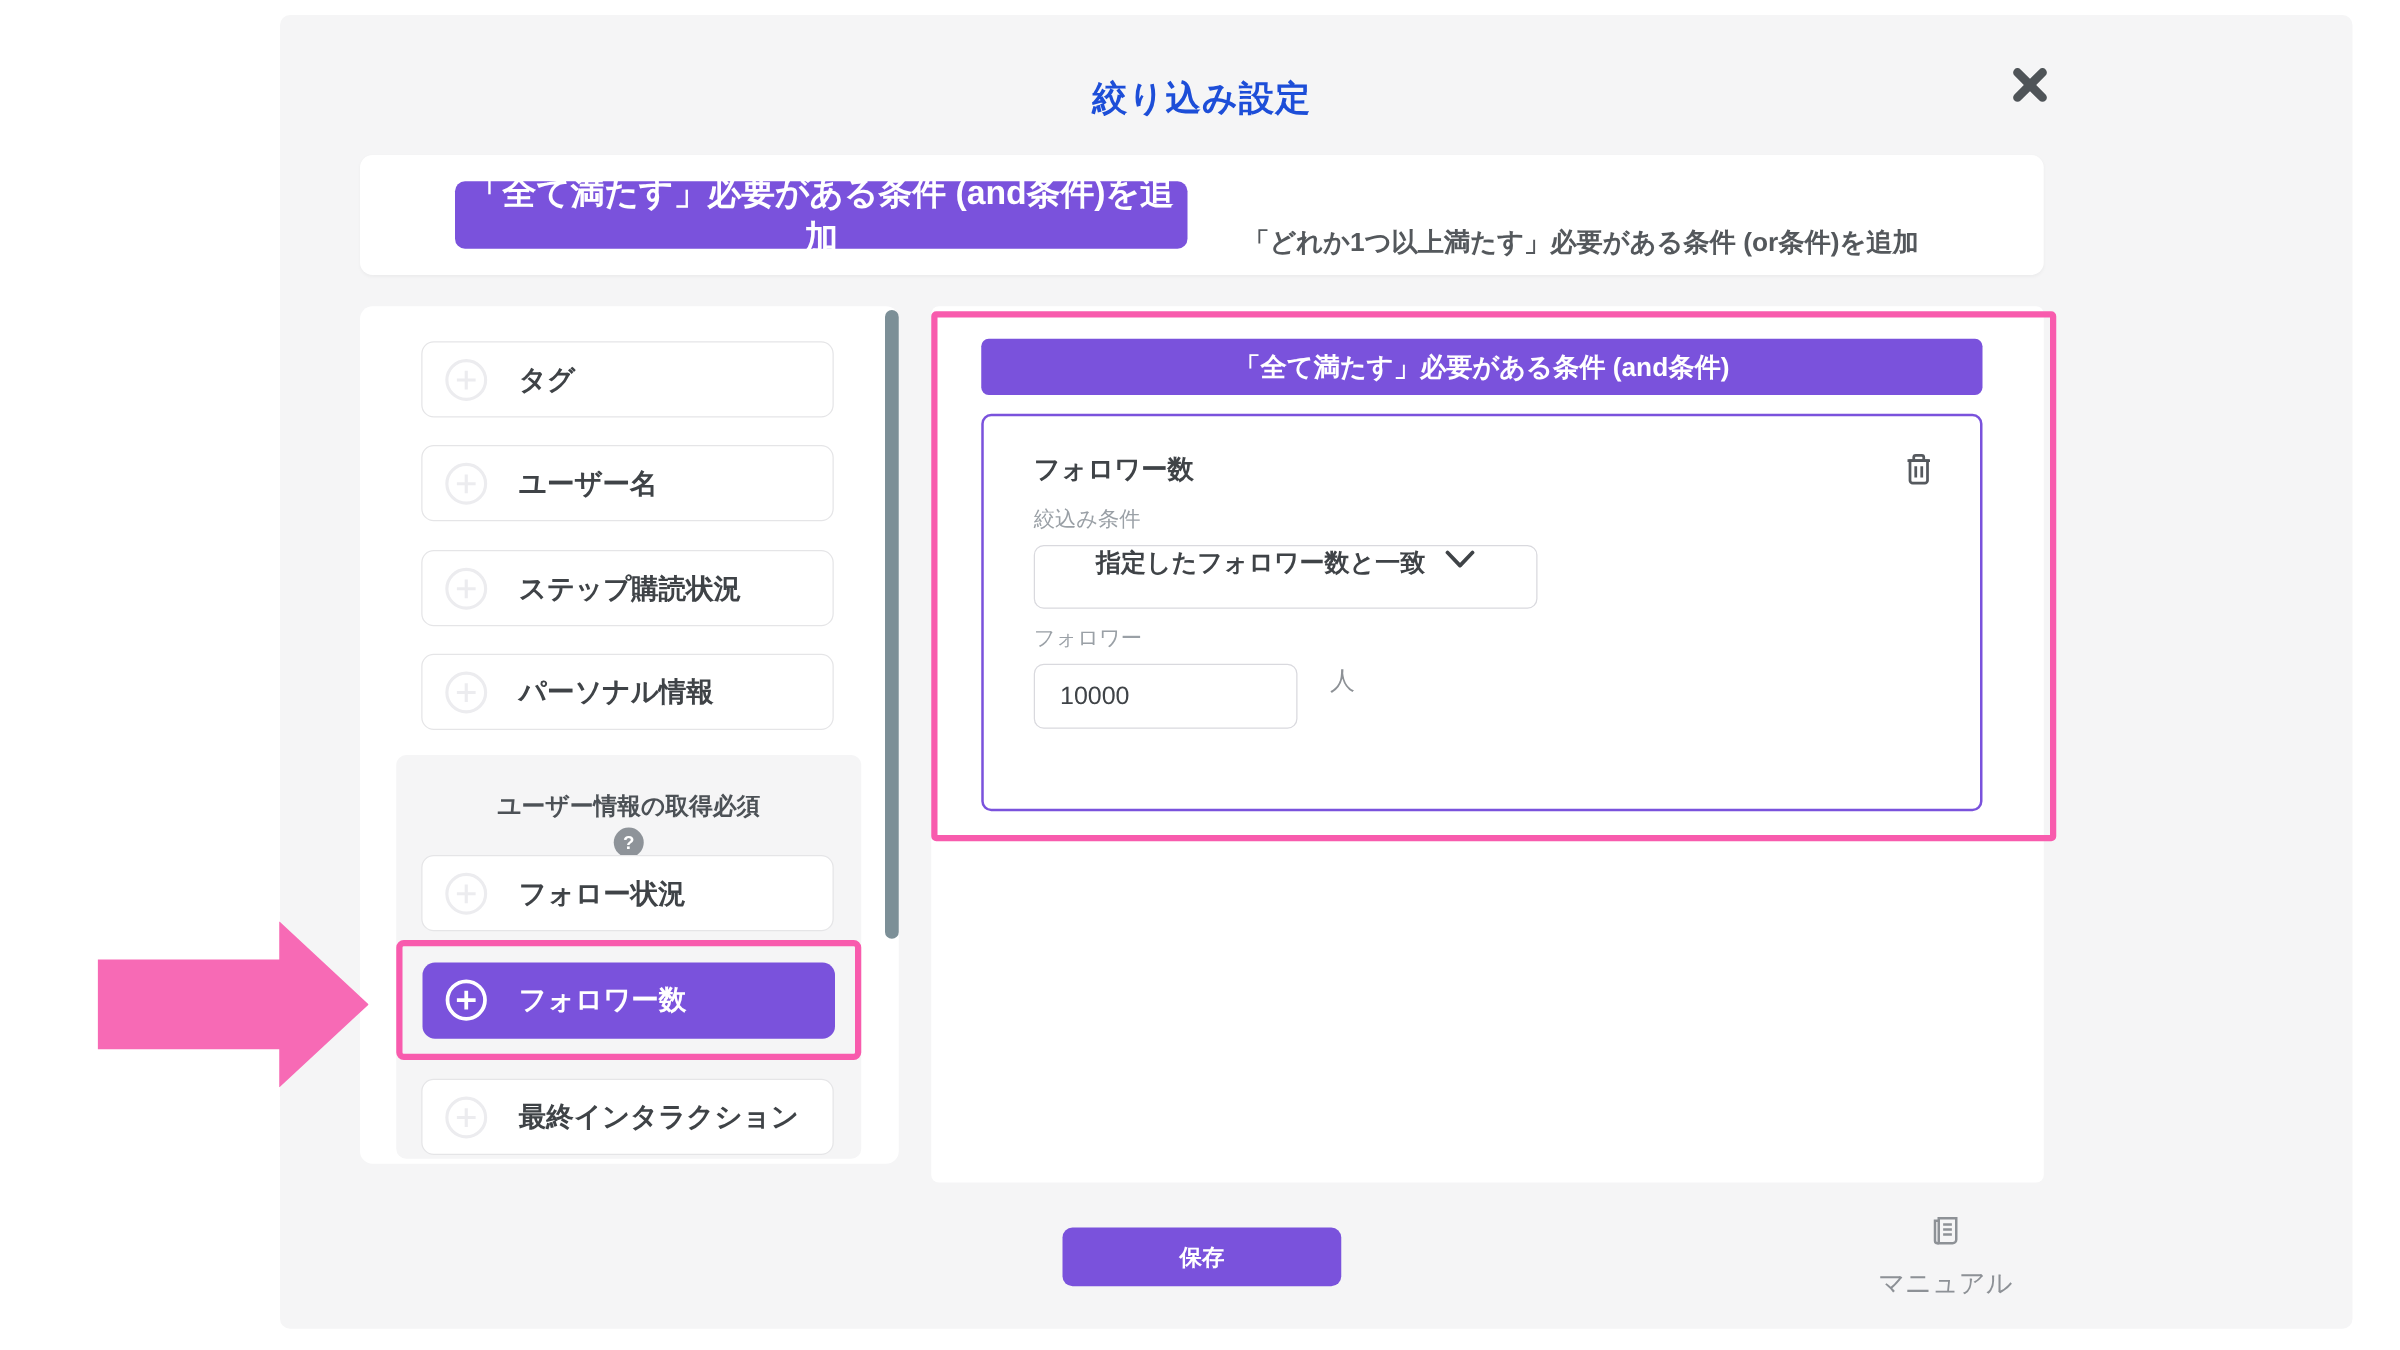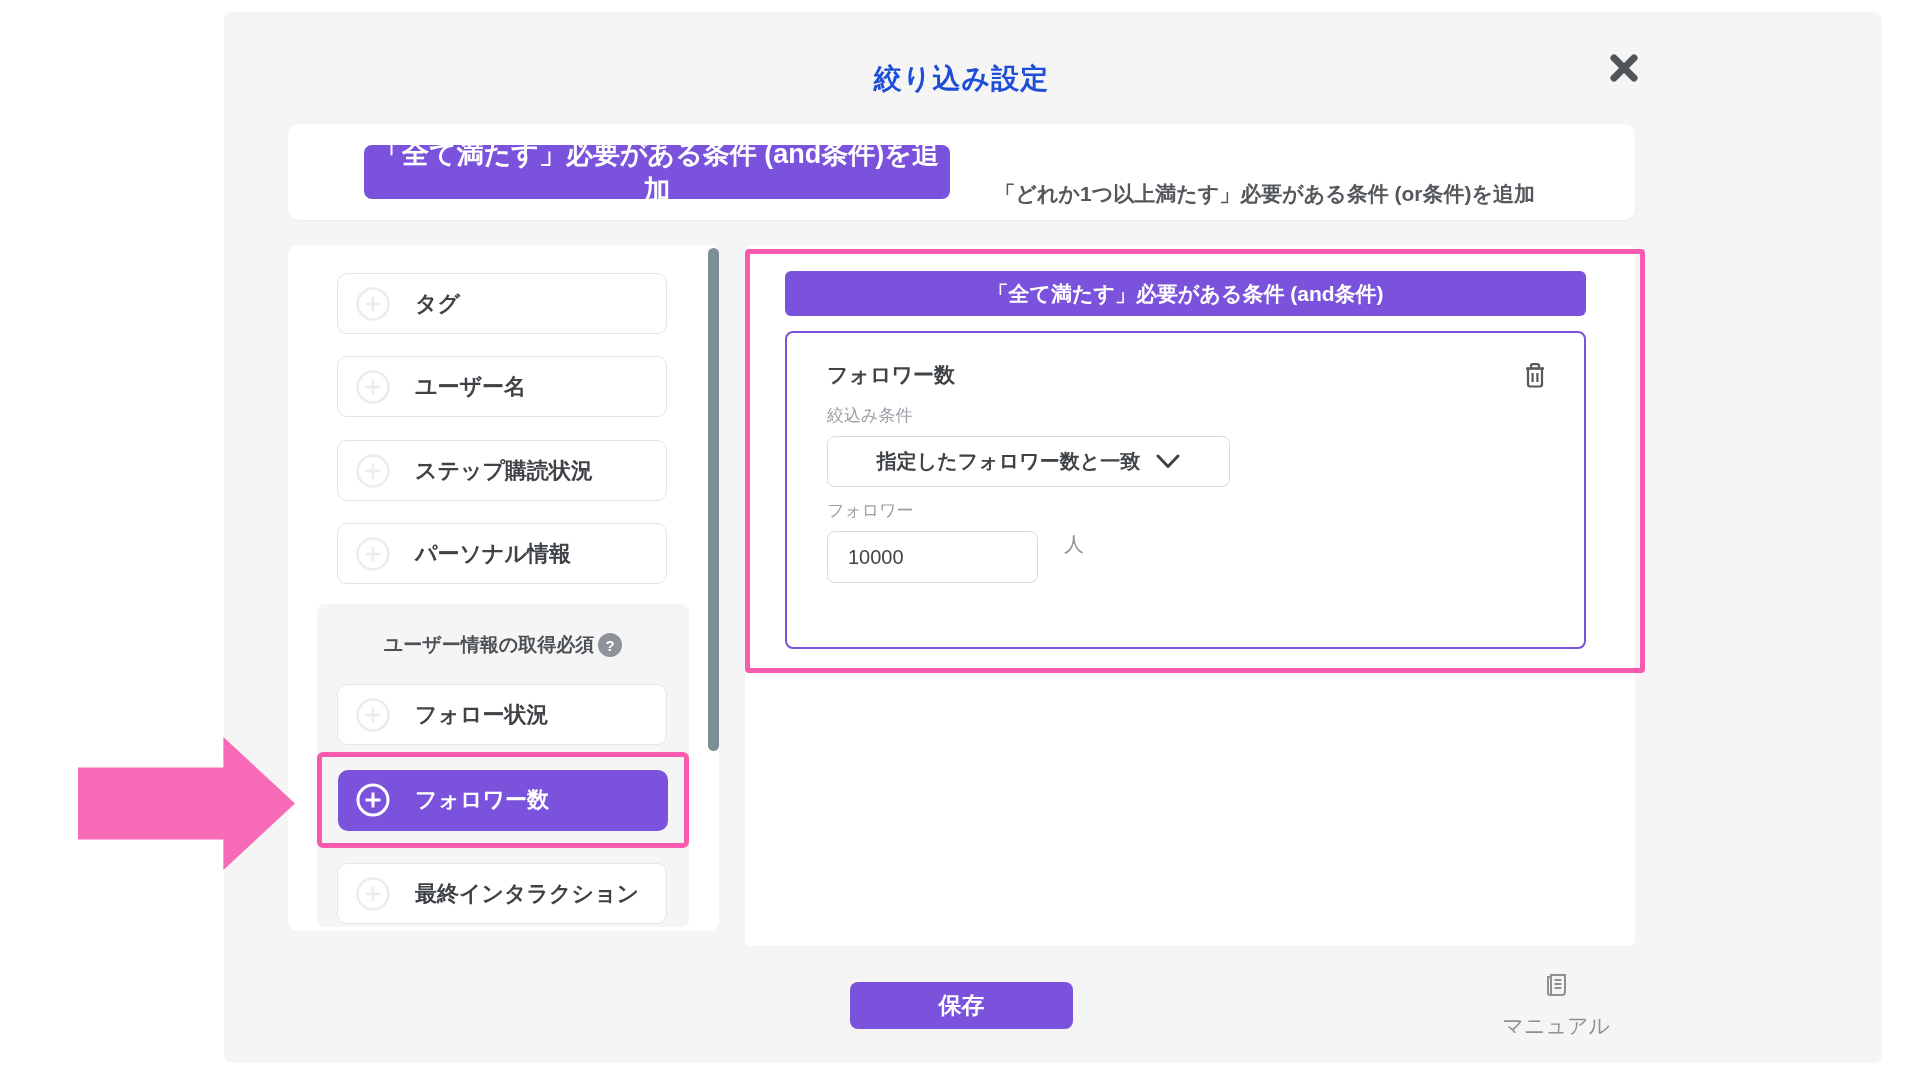--- a/index.html
+++ b/index.html
@@ -37,21 +37,21 @@
 
   .side-item { position:absolute; left:49px; width:330px; height:61px;
                background:#ffffff; border:1px solid #e5e5e7; border-radius:10px;
                display:flex; align-items:center; padding-left:17px; gap:24px; cursor:pointer;font-family:Liberation Serif, serif; }
   .side-item .label { font-size:22px; font-weight:700; color:#3f4347; }
   .plus-icon { width:36px; height:36px; color:#ececef; flex:none; }
 
   .req-section { position:absolute; left:29px; top:359px; width:372px; height:323px;
                  background:#f5f5f6; border-radius:8px; }
   .req-header { display:flex; align-items:center; justify-content:center; gap:4px;
-                padding-top:28px; }
+                padding-top:28px;flex-direction:column; }
   .req-header .label { font-size:19px; font-weight:700; color:#4c5156; }
   .help-icon { width:24px; height:24px; border-radius:50%; background:#8e9399; color:#ffffff;
                font-size:15px; font-weight:700; display:flex; align-items:center;
                justify-content:center; cursor:pointer; }
 
   .req-section .side-item { left:20px; }
 
   .pink-hl { position:absolute; left:0; top:148px; width:372px; height:96px;
              border:5px solid var(--pink); border-radius:6px;
              display:flex; align-items:center; justify-content:center; }
@@ -68,35 +68,35 @@
   .group-bar { margin:17px 54px 0 35px; height:45px; background:var(--accent); border-radius:6px;
                display:flex; align-items:center; justify-content:center;
                color:#ffffff; font-size:21px; font-weight:700; }
   .cond-card { margin:15px 54px 0 35px; height:318px; background:#ffffff;
                border:2px solid var(--accent); border-radius:8px; padding:28px 36px 0 40px; }
   .cond-head { display:flex; align-items:flex-start; justify-content:space-between; }
   .cond-title { font-size:21px; font-weight:700; color:#3f4347; }
   .trash-btn { background:none; border:none; cursor:pointer; color:#55595e; padding:0; }
   .field-label { margin-top:12px; font-size:17px; color:#9aa0a6; }
   .select-box { margin-top:9px; width:403px; height:51px; background:#ffffff;
-                border:1px solid #d9d9de; border-radius:8px; display:flex; align-items:center;
+                border:1px solid #d9d9de; border-radius:8px; display:flex; align-items:flex-start;
                 justify-content:center; gap:16px; cursor:pointer; }
   .select-box .value { font-size:20px; font-weight:700; color:#3f4347; }
   .chevron-icon { color:#3f4347; margin-top:3px; }
   .num-row { margin-top:9px; display:flex; }
   .num-input { width:211px; height:52px; border:1px solid #d9d9de; border-radius:8px;
                padding-left:20px; font-size:20px; color:#3f4347; font-family:inherit;
                background:#ffffff; }
   .unit { margin-left:26px; font-size:20px; color:#8d9196; }
 
   
   .footer-row { position:absolute; left:64px; top:970px; width:1347px; height:47px;
                 display:flex; align-items:center; justify-content:center; }
   .save-btn { width:223px; height:47px; background:var(--accent); border:none; border-radius:8px;
-              color:#ffffff; font-size:23px; font-weight:700; font-family:inherit; cursor:pointer; }
+              color:#ffffff; font-size:18px; font-weight:700; font-family:inherit; cursor:pointer; }
   .manual-link { position:absolute; right:25px; top:50%; transform:translateY(-50%);
                  display:flex; align-items:center; gap:9px; color:#8d9196; font-size:21px;
                  cursor:pointer;flex-direction:column; }
 
   
   .pink-arrow { position:absolute; left:78px; top:737px; width:217px; height:133px;
                 background:#f76ab5; z-index:5;
                 clip-path:polygon(0 23%, 67% 23%, 67% 0, 100% 50%, 67% 100%, 67% 77%, 0 77%); }
 </style>
 </head>

